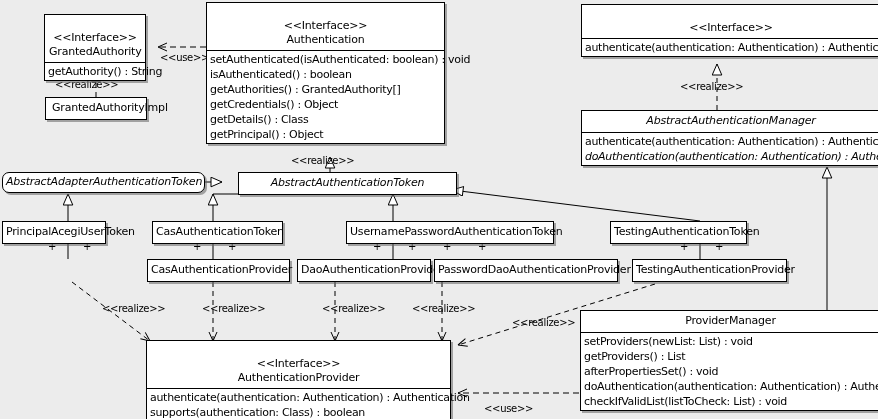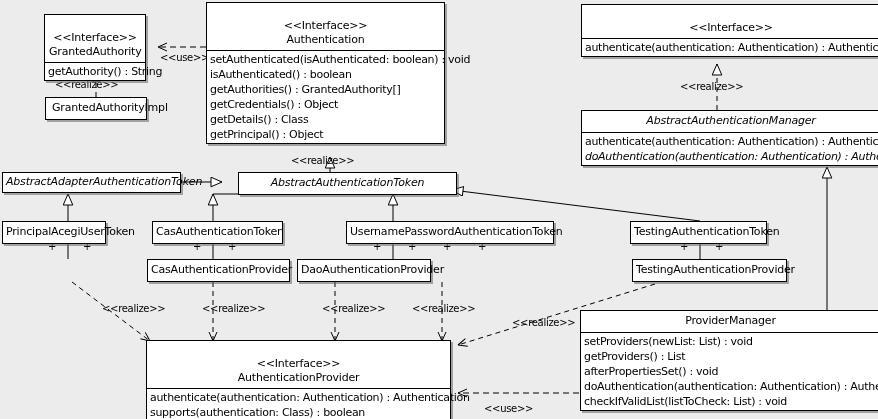--- a/index.html
+++ b/index.html
@@ -214,21 +214,21 @@
   <div class="uml-box" style="left:581px; top:110px; width:300px;">
     <div class="uml-head compact">
       <span class="uml-name italic">AbstractAuthenticationManager</span>
     </div>
     <div class="uml-compartment">
       <div class="uml-member">authenticate(authentication: Authentication) : Authentication</div>
       <div class="uml-member italic">doAuthentication(authentication: Authentication) : Authentication</div>
     </div>
   </div>
 
-  <div class="uml-box" style="left:2px; top:172px; width:179px;">
+  <div class="uml-box" style="left:2px; top:172px; width:203px;border-radius:7px;">
     <div class="uml-head compact" style="padding:2px 3px 3px 3px;">
       <span class="uml-name italic">AbstractAdapterAuthenticationToken</span>
     </div>
   </div>
 
   <div class="uml-box" style="left:222px; top:172px; width:219px;margin-left:16px;">
     <div class="uml-head compact">
       <span class="uml-name italic">AbstractAuthenticationToken</span>
     </div>
   </div>
@@ -244,39 +244,44 @@
       <span class="uml-name">UsernamePasswordAuthenticationToken</span>
     </div>
   </div>
 
   <div class="uml-box" style="left:152px; top:221px; width:131px;">
     <div class="uml-head compact" style="padding:3px 3px 4px 3px;">
       <span class="uml-name">CasAuthenticationToken</span>
     </div>
   </div>
 
-  <div class="uml-box" style="left:630px; top:221px; width:137px;">
+  <div class="uml-box" style="left:610px; top:221px; width:137px;">
     <div class="uml-head compact" style="padding:3px 3px 4px 3px;">
       <span class="uml-name">TestingAuthenticationToken</span>
     </div>
   </div>
 
 
   <div class="uml-box" style="left:147px; top:259px; width:143px;">
     <div class="uml-head compact" style="padding:3px 1px 4px 3px;text-align:center;">
       <span class="uml-name">CasAuthenticationProvider</span>
     </div>
   </div>
 
   <div class="uml-box" style="left:297px; top:259px; width:134px;">
     <div class="uml-head compact" style="padding:3px 3px 4px 3px;">
       <span class="uml-name">DaoAuthenticationProvider</span>
     </div>
   </div>
 
+  <div class="uml-box" style="left:434px; top:259px; width:184px;">
+    <div class="uml-head compact" style="padding:3px 3px 4px 3px;">
+      <span class="uml-name">PasswordDaoAuthenticationProvider</span>
+    </div>
+  </div>
 
   <div class="uml-box" style="left:632px; top:259px; width:155px;">
     <div class="uml-head compact" style="padding:3px 3px 4px 3px;border-radius:10px;">
       <span class="uml-name">TestingAuthenticationProvider</span>
     </div>
   </div>
 
   <div class="uml-box" style="left:146px; top:340px; width:305px;">
     <div class="uml-head">
       <span class="uml-stereo">&lt;&lt;Interface&gt;&gt;</span>

